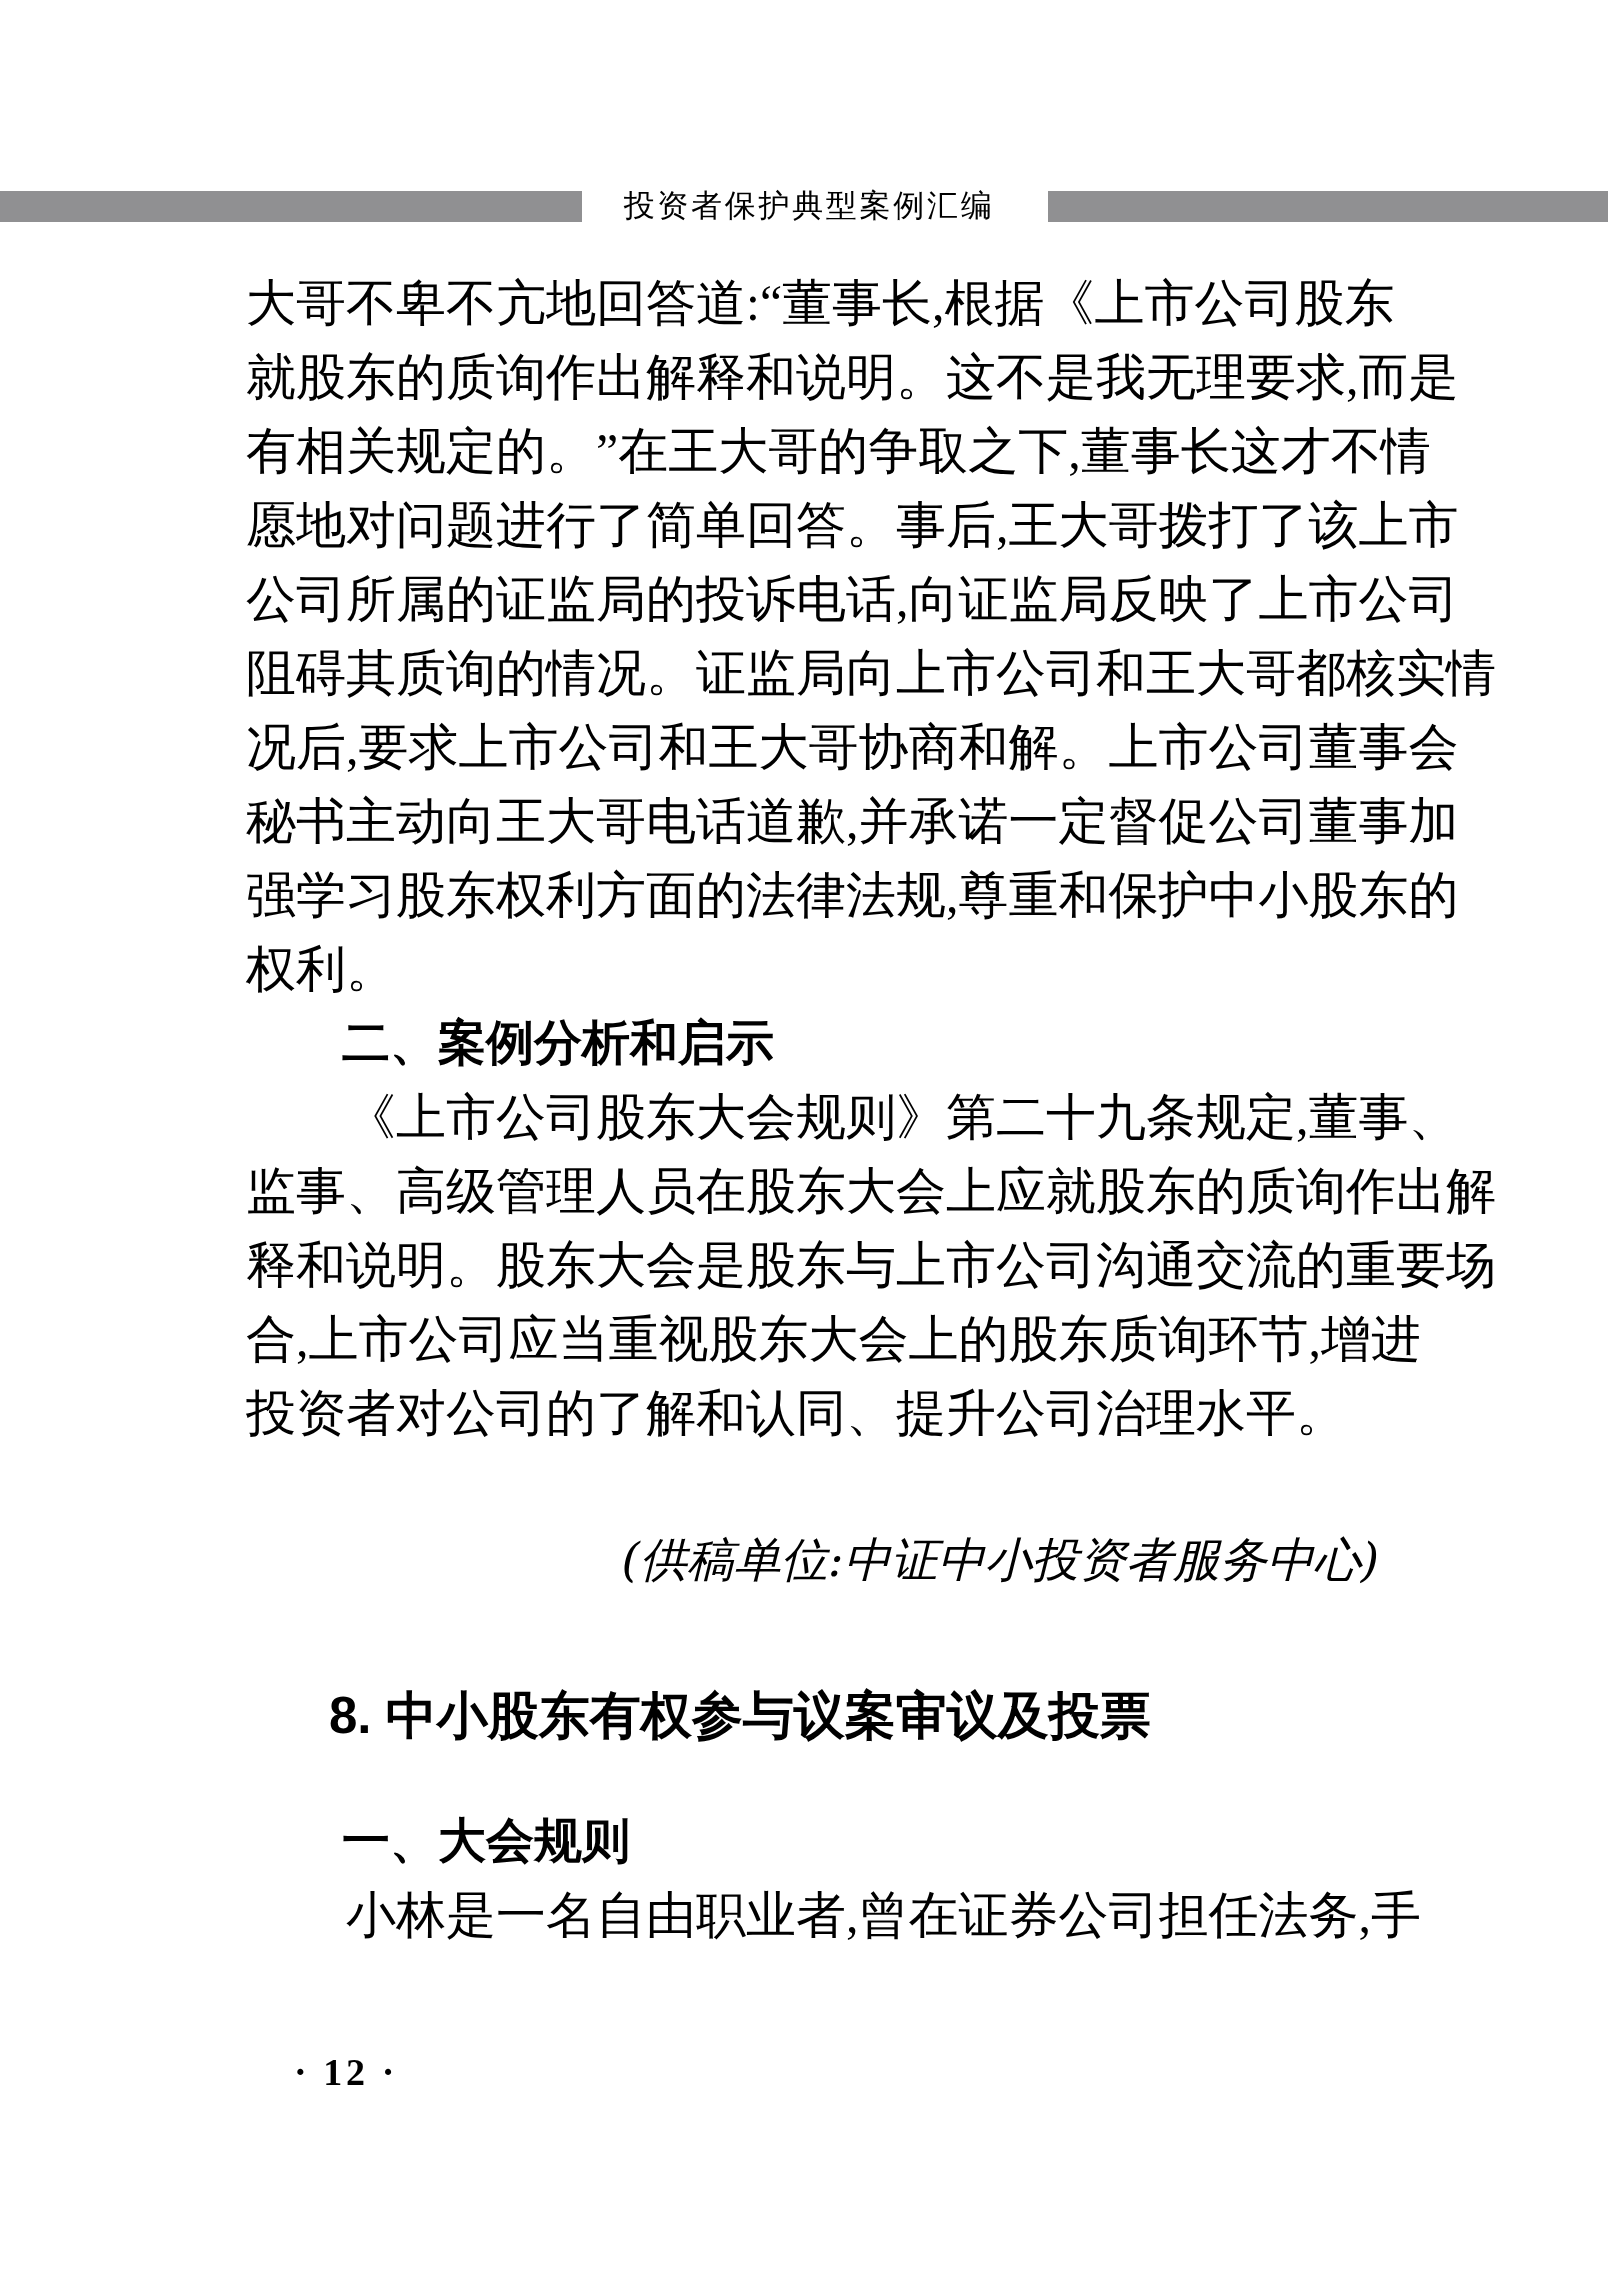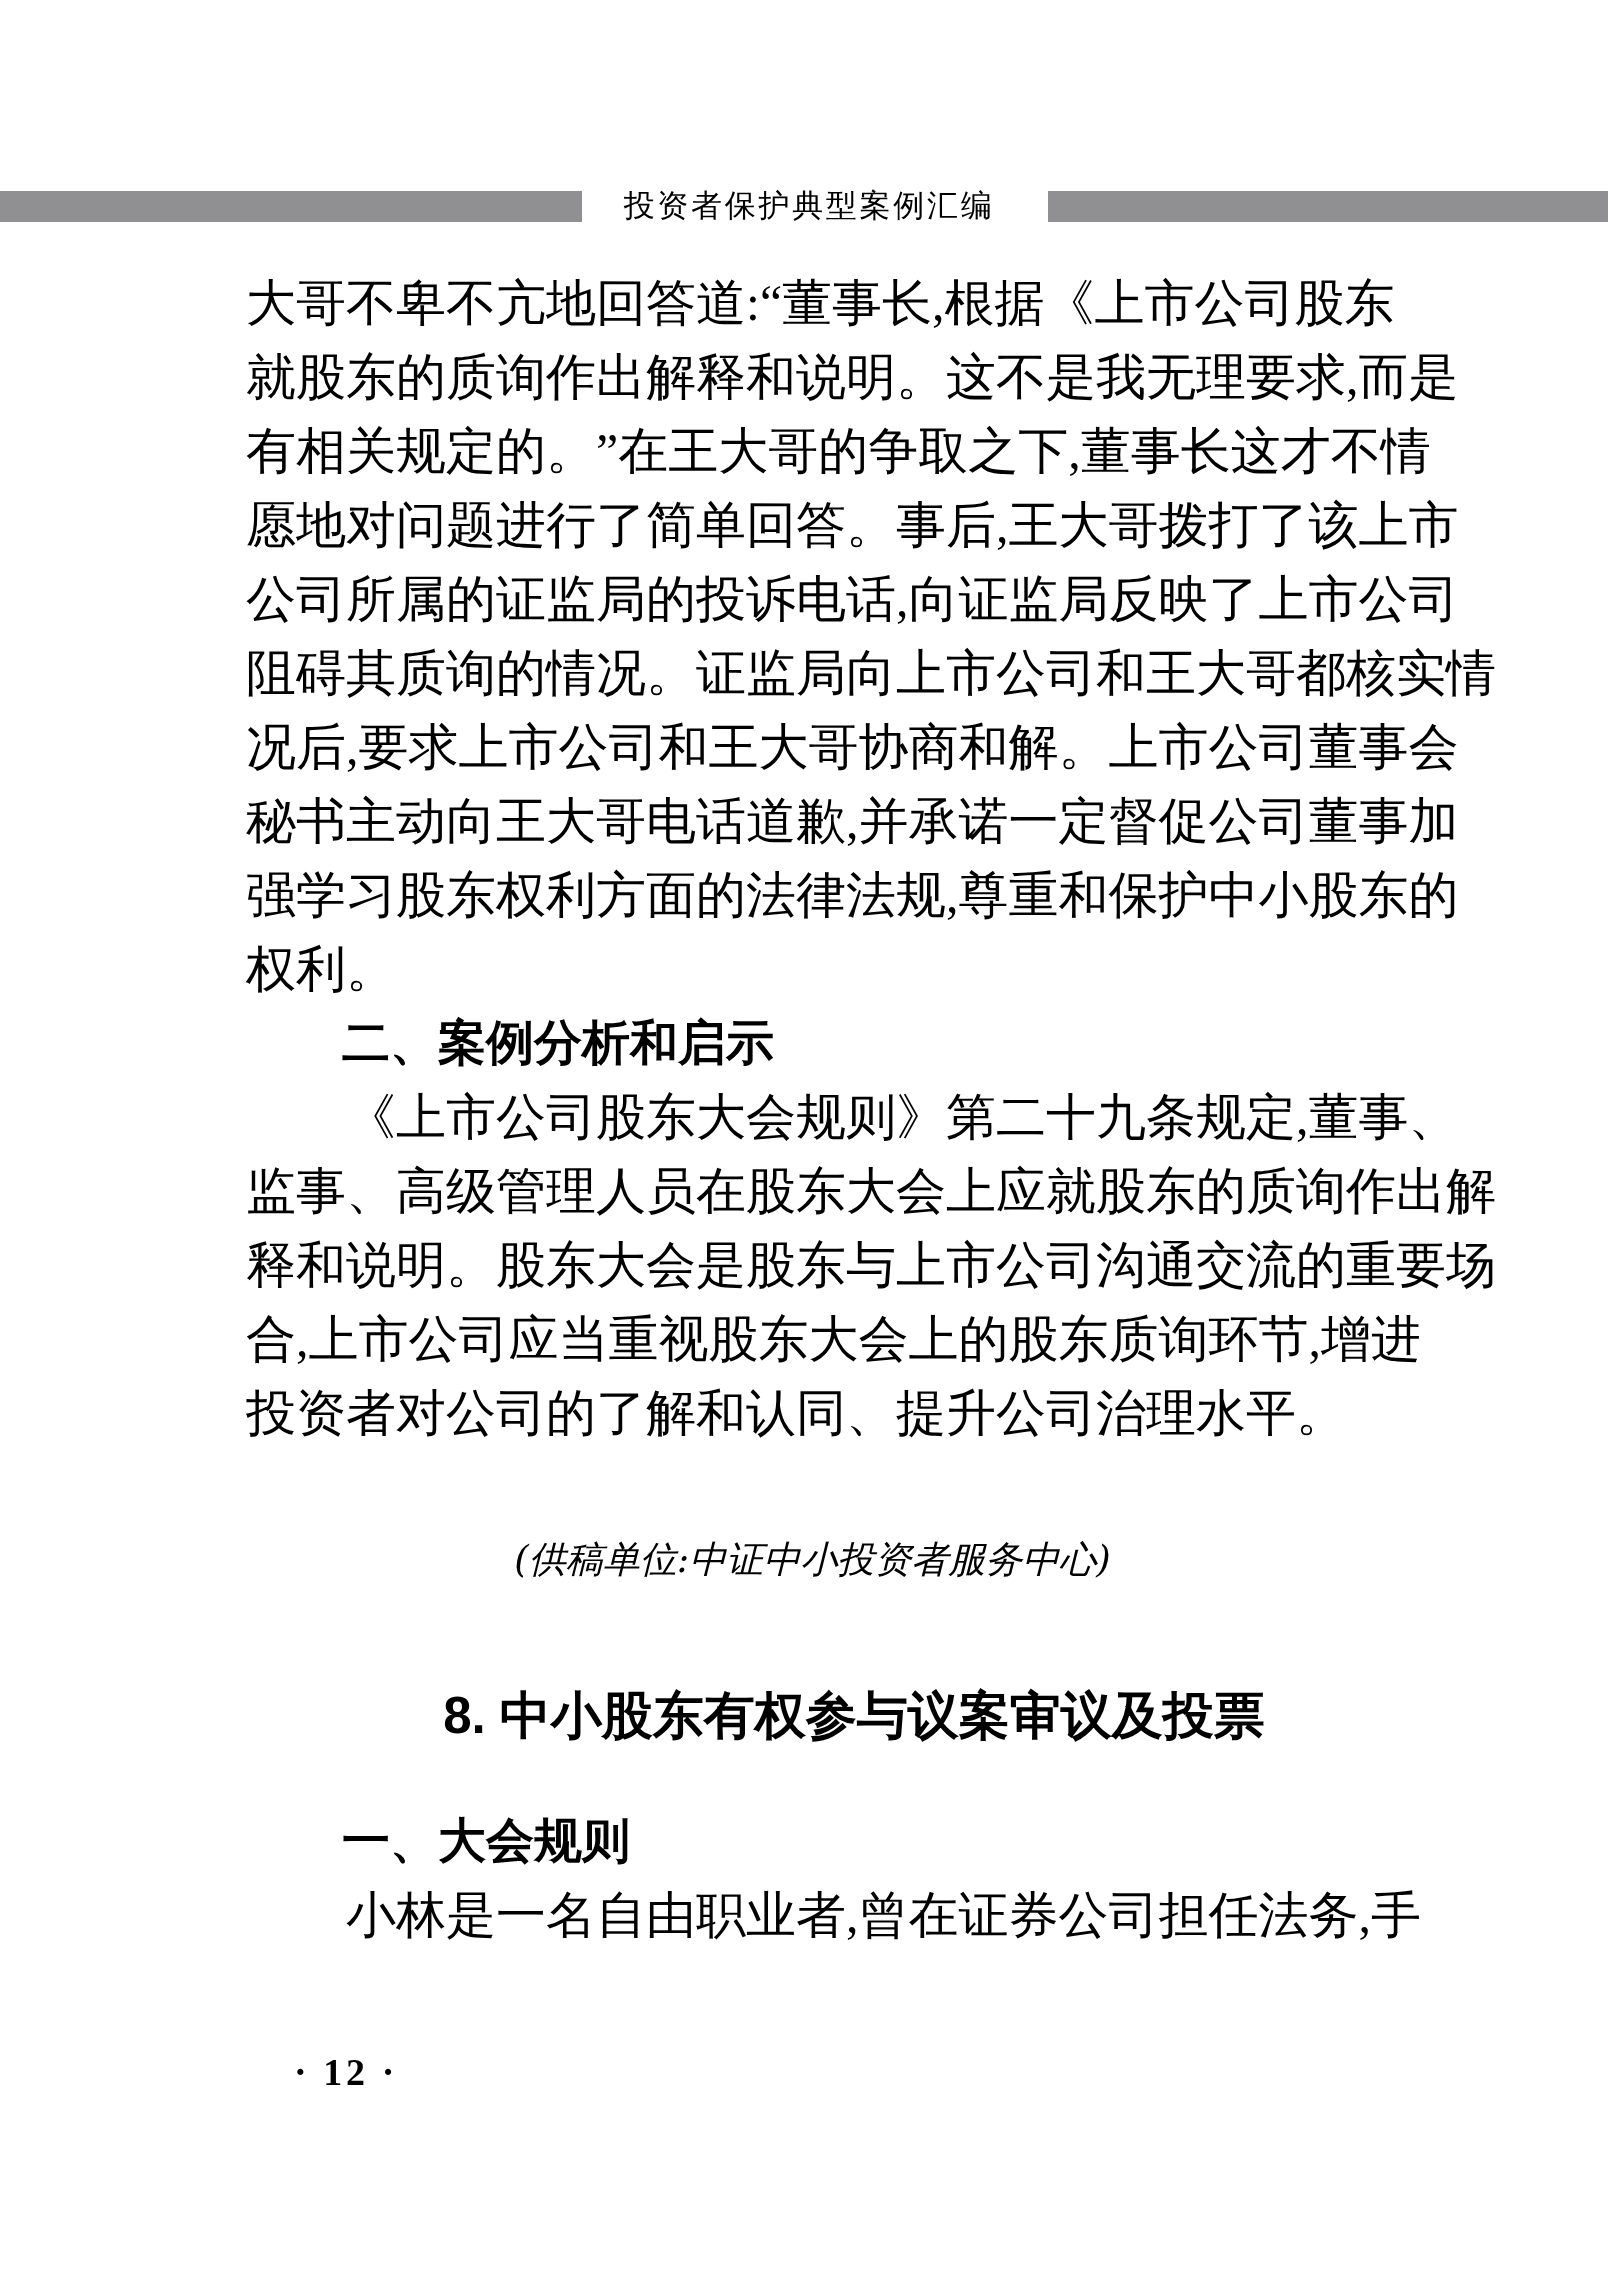--- a/index.html
+++ b/index.html
@@ -33,27 +33,27 @@
   }
   .para.last-short .line:last-child{text-align-last:left;}
   .para.indent-first .line:first-child{text-indent:2em;}
   .heading-l2{
     height:74px;line-height:74px;
     font-family:"Liberation Sans","DejaVu Sans",sans-serif;
     font-weight:bold;font-size:48px;text-indent:2em;
   }
   .attribution{
     margin-top:73px;height:74px;line-height:74px;
-    text-align:center;font-size:37px;font-style:italic;
+    text-align:right;font-size:47px;font-style:italic;
     font-family:"DejaVu Serif","Liberation Serif",serif;
   }
   .heading-l1{
     margin-top:82px;height:74px;line-height:74px;
     font-family:"Liberation Sans","DejaVu Sans",sans-serif;
-    font-weight:bold;font-size:51px;text-indent:83px;text-align:center;
+    font-weight:bold;font-size:51px;text-indent:83px;
   }
   .heading-intro{margin-top:51px;}
   .page-number{
     position:absolute;left:294px;top:2051px;
     font-size:38px;letter-spacing:3.6px;line-height:43px;font-weight:bold;
   }
 </style>
 </head>
 <body>
 

